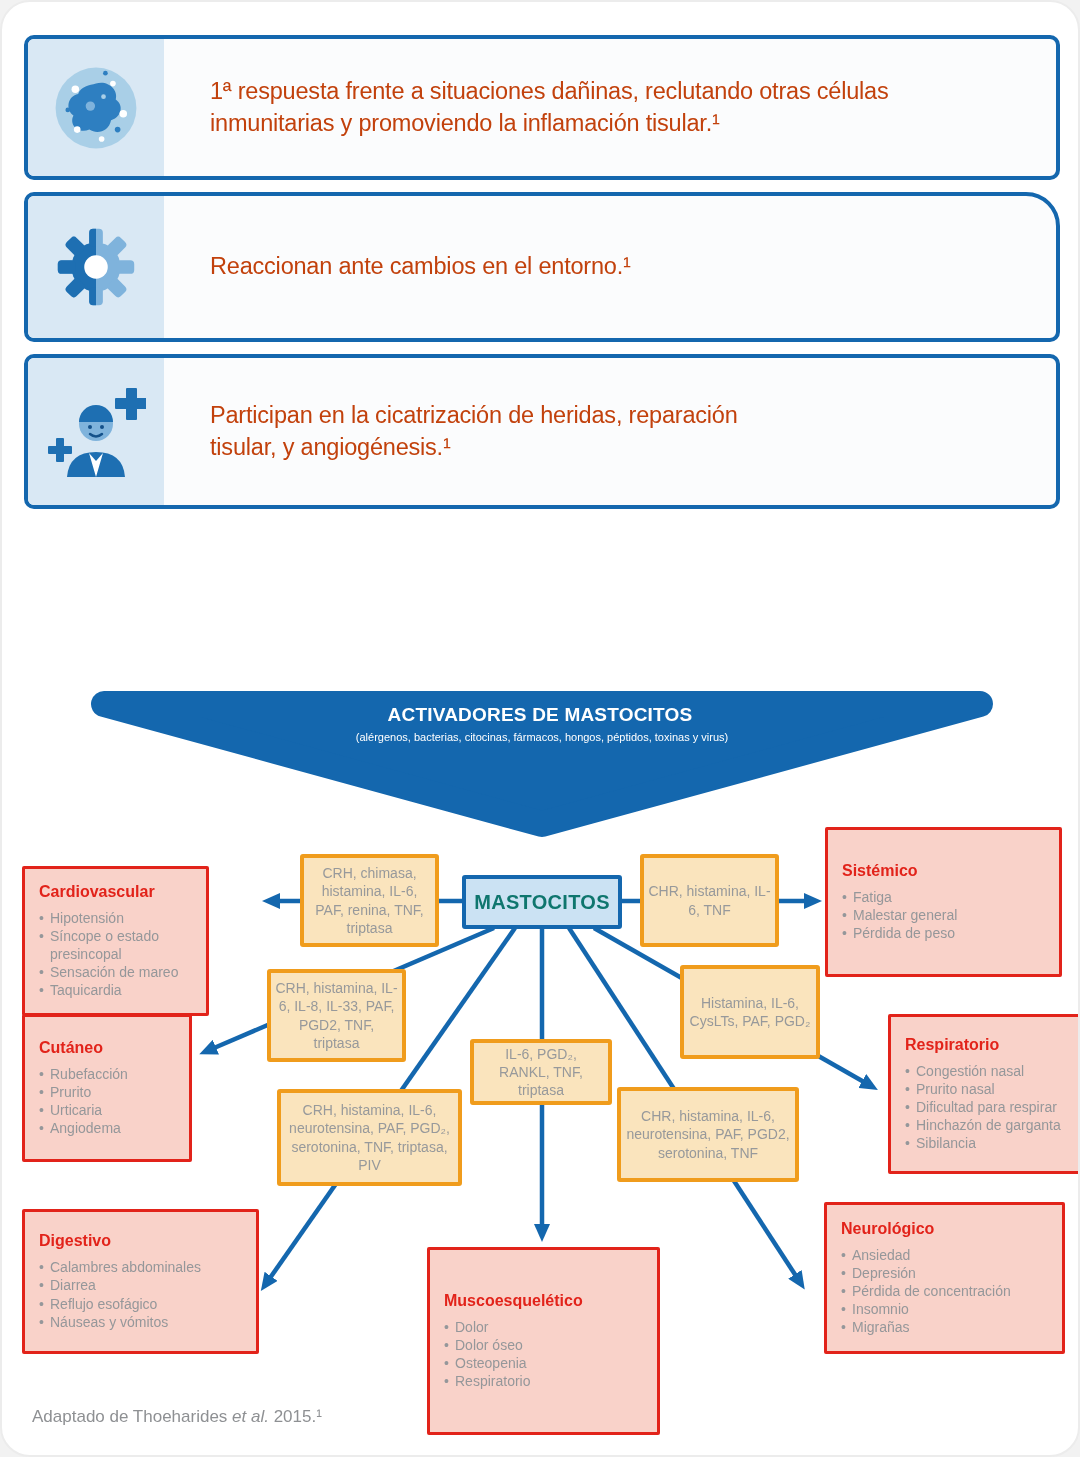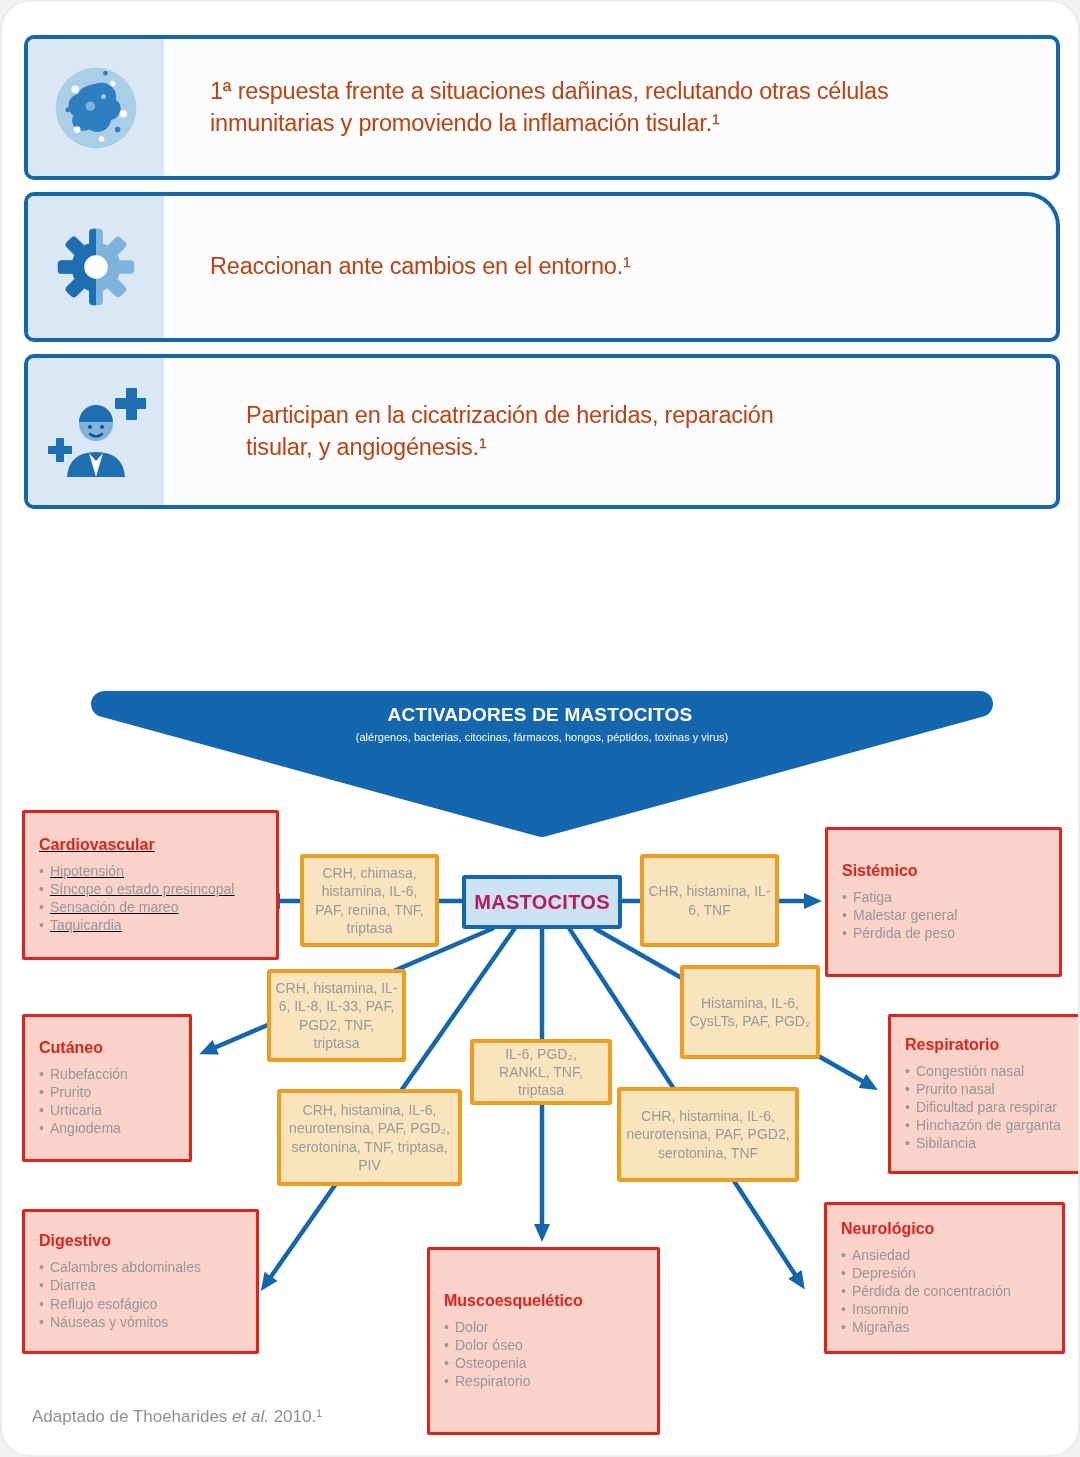--- a/index.html
+++ b/index.html
@@ -33,21 +33,21 @@
   .funnel-subtitle{
     position:absolute;left:300px;top:728px;width:480px;text-align:center;
     color:#ffffff;font-size:11px;line-height:1.28;
   }
   
   .connectors{position:absolute;left:0;top:0;pointer-events:none;z-index:1;}
   .center-box{
     position:absolute;left:460px;top:873px;width:160px;height:54px;z-index:2;
     background:#cbe2f3;border:4px solid #1467ae;border-radius:3px;
     display:flex;align-items:center;justify-content:center;
-    color:#be185d;font-weight:bold;font-size:20px;letter-spacing:0.3px;
+    color:#0f766e;font-weight:bold;font-size:20px;letter-spacing:0.3px;
   }
   .med{
     position:absolute;z-index:2;
     background:#fae4bd;border:4px solid #f09c1c;border-radius:3px;
     display:flex;align-items:center;justify-content:center;
     color:#97999b;font-size:14px;line-height:1.3;text-align:center;
     padding:0 4px;
   }
   .sys{
     position:absolute;z-index:2;
@@ -127,21 +127,21 @@
         </g>
         <circle cx="50" cy="42" r="17" fill="#7fb3dc"></circle>
         <path d="M33 40 a17 17 0 0 1 34 0 z" fill="#1e6fb2"></path>
         <circle cx="44" cy="45" r="2" fill="#14518a"></circle>
         <circle cx="56" cy="45" r="2" fill="#14518a"></circle>
         <path d="M44 52 q6 5 12 0" stroke="#14518a" stroke-width="2.5" fill="none" stroke-linecap="round"></path>
         <path d="M21 95 q2 -25 29 -25 q27 0 29 25 z" fill="#1e6fb2"></path>
         <path d="M43 71 l7 8 l7 -8 l-7 24 z" fill="#ffffff"></path>
       </svg>
     </div>
-    <div class="feat-text" style="width:640px;margin-left:36px;">Participan en la cicatrización de heridas, reparación tisular, y angiogénesis.¹</div>
+    <div class="feat-text" style="width:640px;">Participan en la cicatrización de heridas, reparación tisular, y angiogénesis.¹</div>
   </div>
 
 
   <svg class="funnel-svg" width="940" height="160">
     <polygon points="32,14 908,14 470,134" fill="#1467ae" stroke="#1467ae" stroke-width="26" stroke-linejoin="round"></polygon>
   </svg>
   <div class="funnel-title">ACTIVADORES DE MASTOCITOS</div>
   <div class="funnel-subtitle">(alérgenos, bacterias, citocinas, fármacos, hongos, péptidos, toxinas y virus)</div>
 
   <svg class="connectors" width="1080" height="1457">
@@ -178,21 +178,21 @@
   <div class="med" style="left:468px;top:1037px;width:142px;height:66px;">
     <span>IL-6, PGD₂, RANKL, TNF, triptasa</span>
   </div>
   <div class="med" style="left:275px;top:1087px;width:185px;height:97px;">
     <span>CRH, histamina, IL-6, neurotensina, PAF, PGD₂, serotonina, TNF, triptasa, PIV</span>
   </div>
   <div class="med" style="left:615px;top:1085px;width:182px;height:95px;">
     <span>CHR, histamina, IL-6, neurotensina, PAF, PGD2, serotonina, TNF</span>
   </div>
 
-  <div class="sys" style="left:20px;top:808px;width:257px;height:150px;text-decoration:underline;">
+  <div class="sys" style="left:20px;top:864px;width:187px;height:150px;">
     <div class="sys-title">Cardiovascular</div>
     <ul class="sys-list">
       <li>Hipotensión</li>
       <li>Síncope o estado presincopal</li>
       <li>Sensación de mareo</li>
       <li>Taquicardia</li>
     </ul>
   </div>
 
   <div class="sys" style="left:823px;top:825px;width:237px;height:150px;">
@@ -250,16 +250,16 @@
     <ul class="sys-list">
       <li>Ansiedad</li>
       <li>Depresión</li>
       <li>Pérdida de concentración</li>
       <li>Insomnio</li>
       <li>Migrañas</li>
     </ul>
   </div>
 
   <div class="footer">
-    <span>Adaptado de Thoeharides </span><i>et al.</i><span> 2010.¹</span>
+    <span>Adaptado de Thoeharides </span><i>et al.</i><span> 2015.¹</span>
   </div>
 
 </div>
 
 </body></html>

